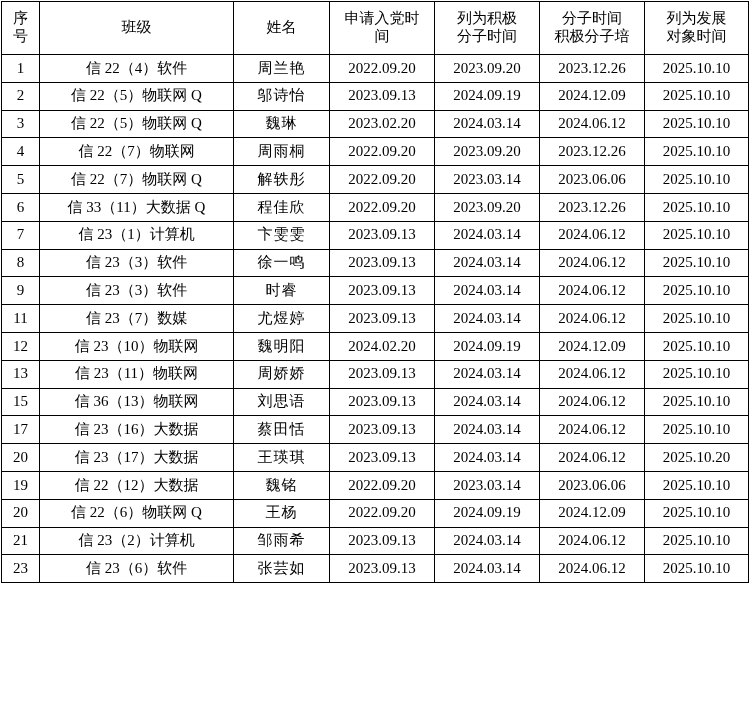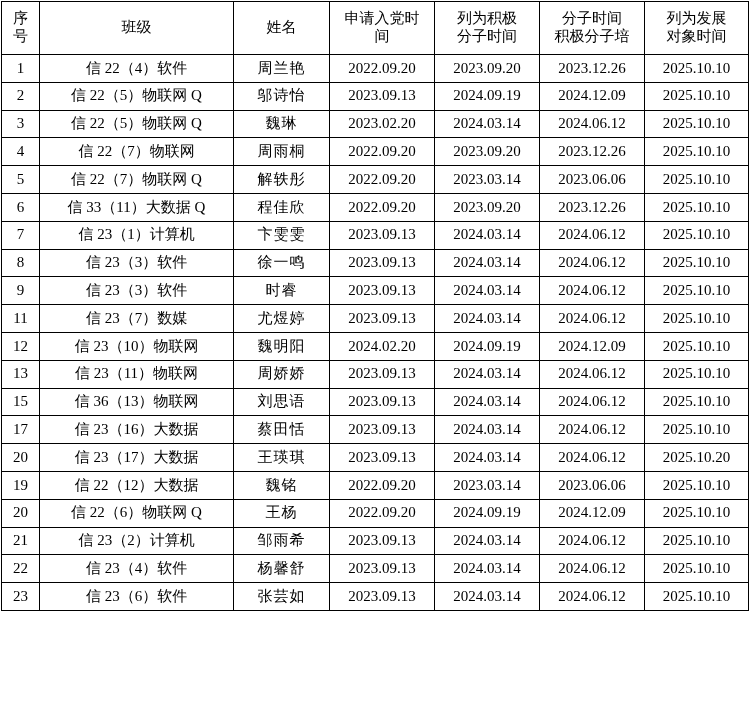--- a/index.html
+++ b/index.html
@@ -264,29 +264,20 @@
         <tr>
           <td class="cell-index">21</td>
           <td class="cell-class">信 23（2）计算机</td>
           <td class="cell-name">邹雨希</td>
           <td class="cell-date">2023.09.13</td>
           <td class="cell-date">2024.03.14</td>
           <td class="cell-date">2024.06.12</td>
           <td class="cell-date">2025.10.10</td>
         </tr>
         <tr>
-          <td class="cell-index">22</td>
-          <td class="cell-class">信 23（4）软件</td>
-          <td class="cell-name">杨馨舒</td>
-          <td class="cell-date">2023.09.13</td>
-          <td class="cell-date">2024.03.14</td>
-          <td class="cell-date">2024.06.12</td>
-          <td class="cell-date">2025.10.10</td>
-        </tr>
-        <tr>
           <td class="cell-index">23</td>
           <td class="cell-class">信 23（6）软件</td>
           <td class="cell-name">张芸如</td>
           <td class="cell-date">2023.09.13</td>
           <td class="cell-date">2024.03.14</td>
           <td class="cell-date">2024.06.12</td>
           <td class="cell-date">2025.10.10</td>
         </tr>
       </tbody>
   </table>

